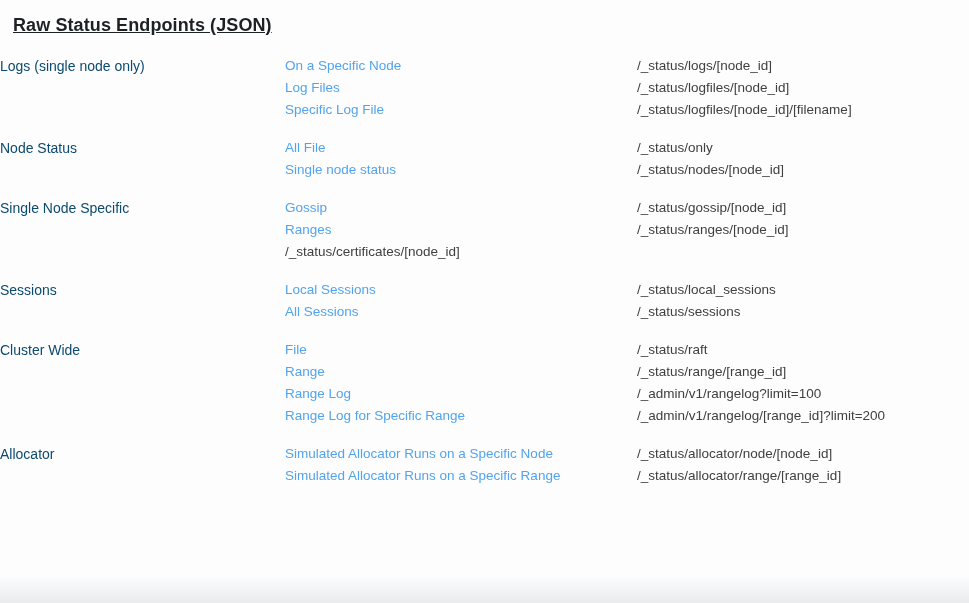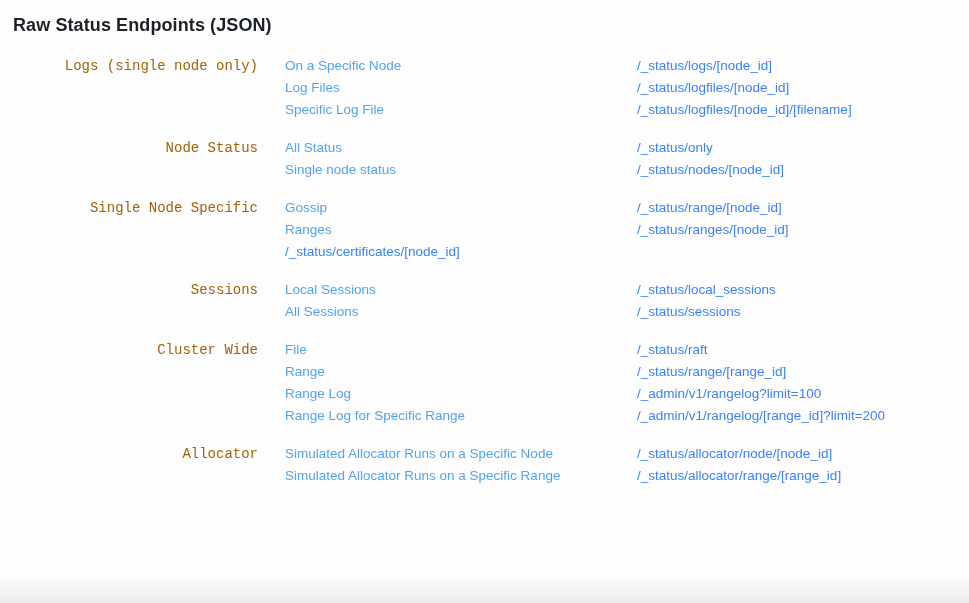--- a/index.html
+++ b/index.html
@@ -15,57 +15,56 @@
     height: 603px;
     position: relative;
   }
   h1.page-title {
     padding: 14px 0 0 13px;
     font-size: 18px;
     line-height: 22px;
     font-weight: 700;
     letter-spacing: 0.1px;
     color: #1c2126;
+    text-decoration: underline;
   }
   .groups {
     margin-top: 19px;
   }
   .group {
     display: flex;
     align-items: flex-start;
     margin-bottom: 16px;
   }
   .group-category {
     width: 258px;
-    text-align: right;
     font-size: 14px;
     line-height: 22px;
-    color: #a16207;
+    color: #0c4a6e;
     flex: 0 0 auto;
-    font-family: Liberation Mono, monospace;
   }
   .group-rows {
     margin-left: 27px;
     flex: 1 1 auto;
   }
   .row {
     display: flex;
     line-height: 22px;
   }
   .endpoint-link {
     width: 352px;
     flex: 0 0 auto;
     font-size: 13.5px;
     color: #52a4ec;
     text-decoration: none;
     cursor: pointer;
   }
   .endpoint-path {
     font-size: 13.5px;
-    color: #3b82f6;
+    color: #404040;
     white-space: nowrap;
   }
   .footer-strip {
     position: absolute;
     left: 0;
     bottom: 0;
     width: 100%;
     height: 28px;
     background: linear-gradient(to bottom, rgba(253,253,254,0), #e9ebec);
     pointer-events: none;
@@ -96,37 +95,37 @@
     <span class="endpoint-path">/_status/logfiles/[node_id]/[filename]</span>
   </div>
 </div>
   </div>
 
 
   <div class="group">
     <div class="group-category">Node Status</div>
     <div class="group-rows">
   <div class="row">
-    <a class="endpoint-link" href="#">All Status</a>
+    <a class="endpoint-link" href="#">All File</a>
     <span class="endpoint-path">/_status/only</span>
   </div>
 
   <div class="row">
     <a class="endpoint-link" href="#">Single node status</a>
     <span class="endpoint-path">/_status/nodes/[node_id]</span>
   </div>
 </div>
   </div>
 
   <div class="group">
     <div class="group-category">Single Node Specific</div>
     <div class="group-rows">
   <div class="row">
     <a class="endpoint-link" href="#">Gossip</a>
-    <span class="endpoint-path">/_status/range/[node_id]</span>
+    <span class="endpoint-path">/_status/gossip/[node_id]</span>
   </div>
 
   <div class="row">
     <a class="endpoint-link" href="#">Ranges</a>
     <span class="endpoint-path">/_status/ranges/[node_id]</span>
   </div>
 
 
   <div class="row">
     <span class="endpoint-path">/_status/certificates/[node_id]</span>

